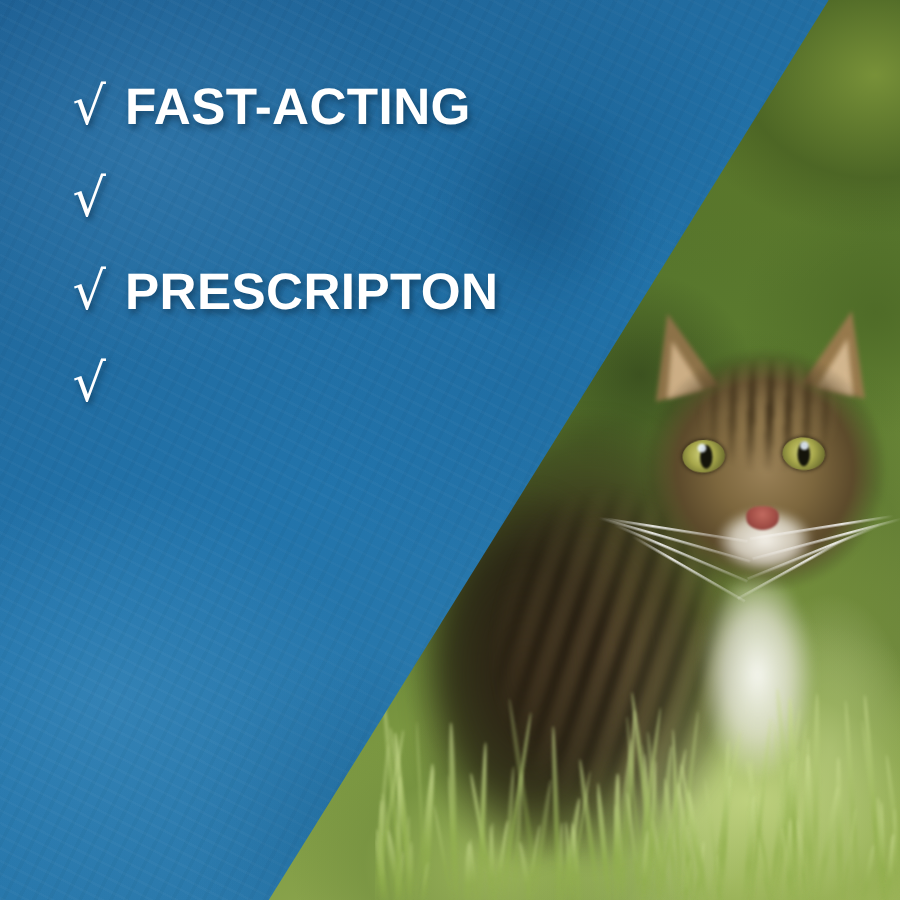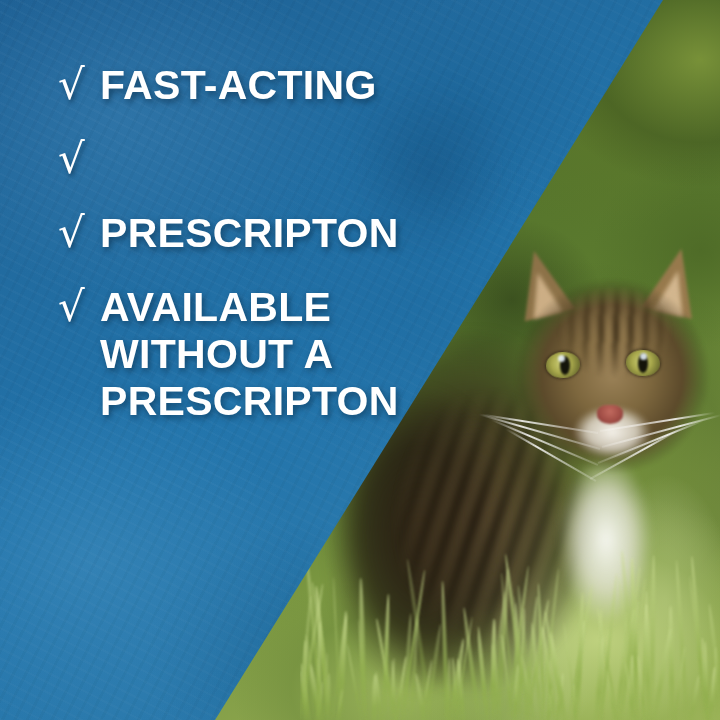--- a/index.html
+++ b/index.html
@@ -408,20 +408,17 @@
       <span class="check-icon">√</span>
     </div>
 
     <div class="benefit">
       <span class="check-icon">√</span>
       <span class="benefit-label">PRESCRIPTON</span>
     </div>
 
     <div class="benefit">
       <span class="check-icon">√</span>
-      <span class="benefit-label">AVAILABLE
-WITHOUT A
-PRESCRIPTON</span>
     </div>
 
   </div>
 
 </div>
 
 </body></html>

